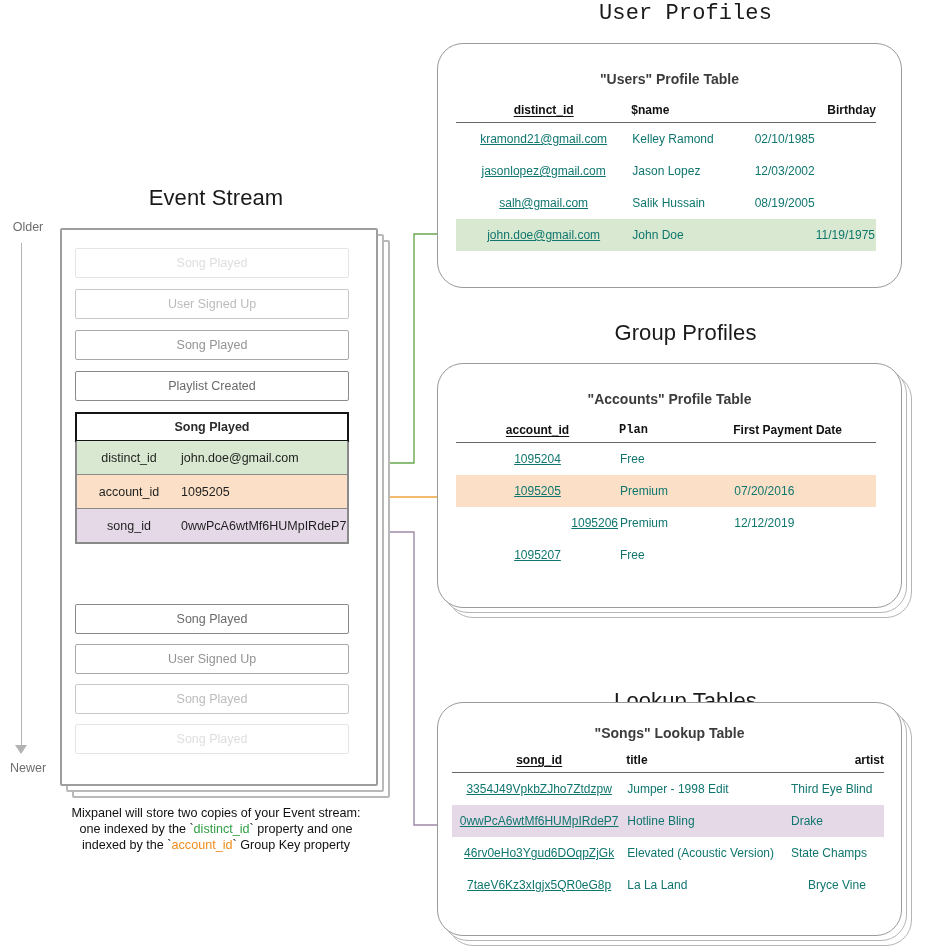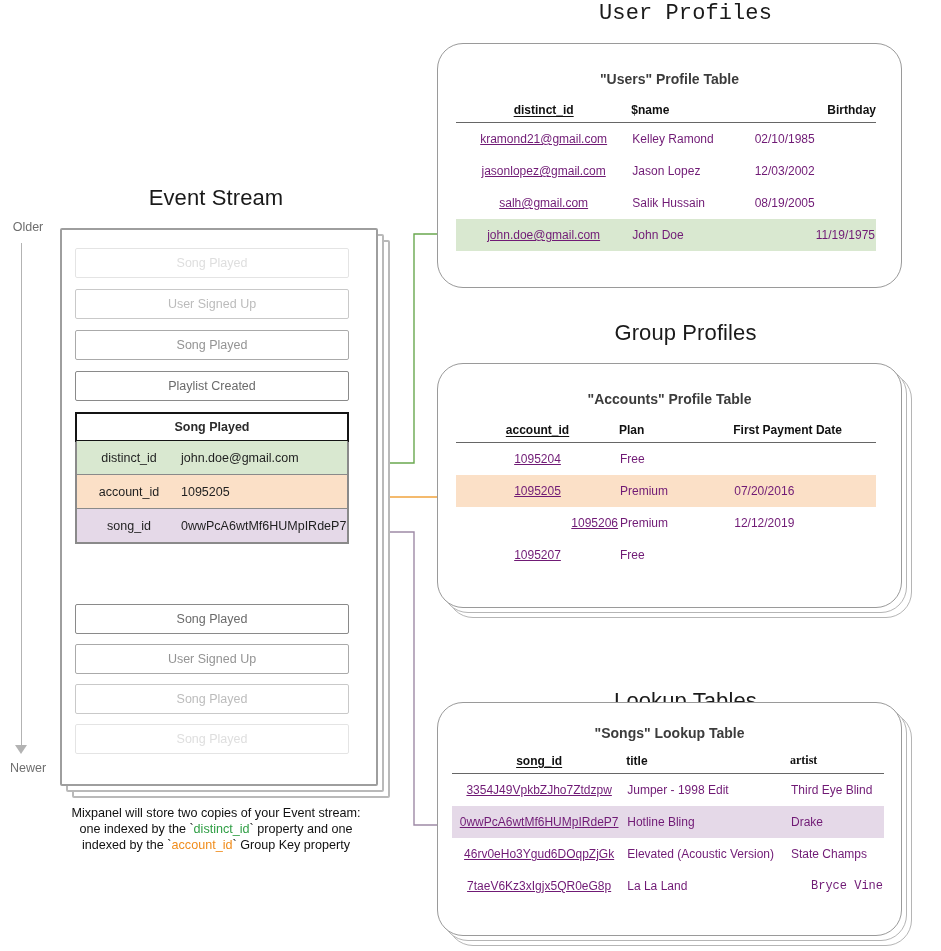--- a/index.html
+++ b/index.html
@@ -57,21 +57,21 @@
 
   
   .panel{position:absolute;border:1.6px solid #9a9a9a;border-radius:26px;background:#fff;}
   .panel-stack{position:absolute;border:1.4px solid #b5b5b5;border-radius:26px;background:#fff;}
 
   .tbl-title{text-align:center;font-weight:bold;font-size:14px;color:#3c3c3c;}
   table.tbl{border-collapse:collapse;font-size:12px;}
   table.tbl th{font-weight:bold;font-size:12px;color:#111;padding:0 0 5px 0;
                text-decoration:underline;text-underline-offset:2px;}
   table.tbl th.nounderline{text-decoration:none;}
-  table.tbl td{color:#701a75;font-size:12px;height:30px;vertical-align:middle;}
+  table.tbl td{color:#0f766e;font-size:12px;height:30px;vertical-align:middle;}
   .id-cell{text-decoration:underline;text-underline-offset:1px;}
   .hdr-rule{height:1px;background:#666;}
 
   
   #wires{position:absolute;left:0;top:0;width:941px;height:951px;}
 </style>
 </head>
 <body>
 
 <svg id="wires">
@@ -194,21 +194,21 @@
   <div class="tbl-title" style="margin-top:27px;">"Accounts" Profile Table</div>
   <table class="tbl" id="accounts-table" style="margin:16px 0 0 18px;width:420px;">
       <colgroup>
         <col style="width: 172px;">
         <col style="width: 120px;">
         <col style="width: 150px;">
       </colgroup>
       <thead>
         <tr>
           <th style="text-align: center;">account_id</th>
-          <th class="nounderline" style="text-align: left;">Plan</th>
+          <th class="nounderline" style="text-align: left; font-family: Liberation Mono, monospace;">Plan</th>
           <th class="nounderline" style="text-align: left;">First Payment Date</th>
         </tr>
         <tr>
           <td colspan="3" style="height: 1px; padding: 0px;">
             <div class="hdr-rule"></div>
           </td>
         </tr>
       </thead>
       <tbody>
         <tr>
@@ -243,21 +243,21 @@
   <table class="tbl" id="songs-table" style="margin:12px 0 0 14px;width:432px;">
       <colgroup>
         <col style="width: 176px;">
         <col style="width: 178px;">
         <col style="width: 100px;">
       </colgroup>
       <thead>
         <tr>
           <th style="text-align: center;">song_id</th>
           <th class="nounderline" style="text-align: left;">title</th>
-          <th class="nounderline" style="text-align: left; font-family: Liberation Serif, serif;">artist</th>
+          <th class="nounderline" style="text-align: right;">artist</th>
         </tr>
         <tr>
           <td colspan="3" style="height: 1px; padding: 0px;">
             <div class="hdr-rule"></div>
           </td>
         </tr>
       </thead>
       <tbody>
         <tr>
           <td style="text-align: center;"><span class="id-cell">3354J49VpkbZJho7Ztdzpw</span></td>
@@ -270,17 +270,17 @@
           <td style="text-align: left;">Drake</td>
         </tr>
         <tr>
           <td style="text-align: center;"><span class="id-cell">46rv0eHo3Ygud6DOqpZjGk</span></td>
           <td style="text-align: left;">Elevated (Acoustic Version)</td>
           <td style="text-align: left;">State Champs</td>
         </tr>
         <tr>
           <td style="text-align: center;"><span class="id-cell">7taeV6Kz3xIgjx5QR0eG8p</span></td>
           <td style="text-align: left;">La La Land</td>
-          <td style="text-align: right; font-family: Liberation Mono, monospace;">Bryce Vine</td>
+          <td style="text-align: center;">Bryce Vine</td>
         </tr>
       </tbody>
     </table>
 </div>
 
 </body></html>

